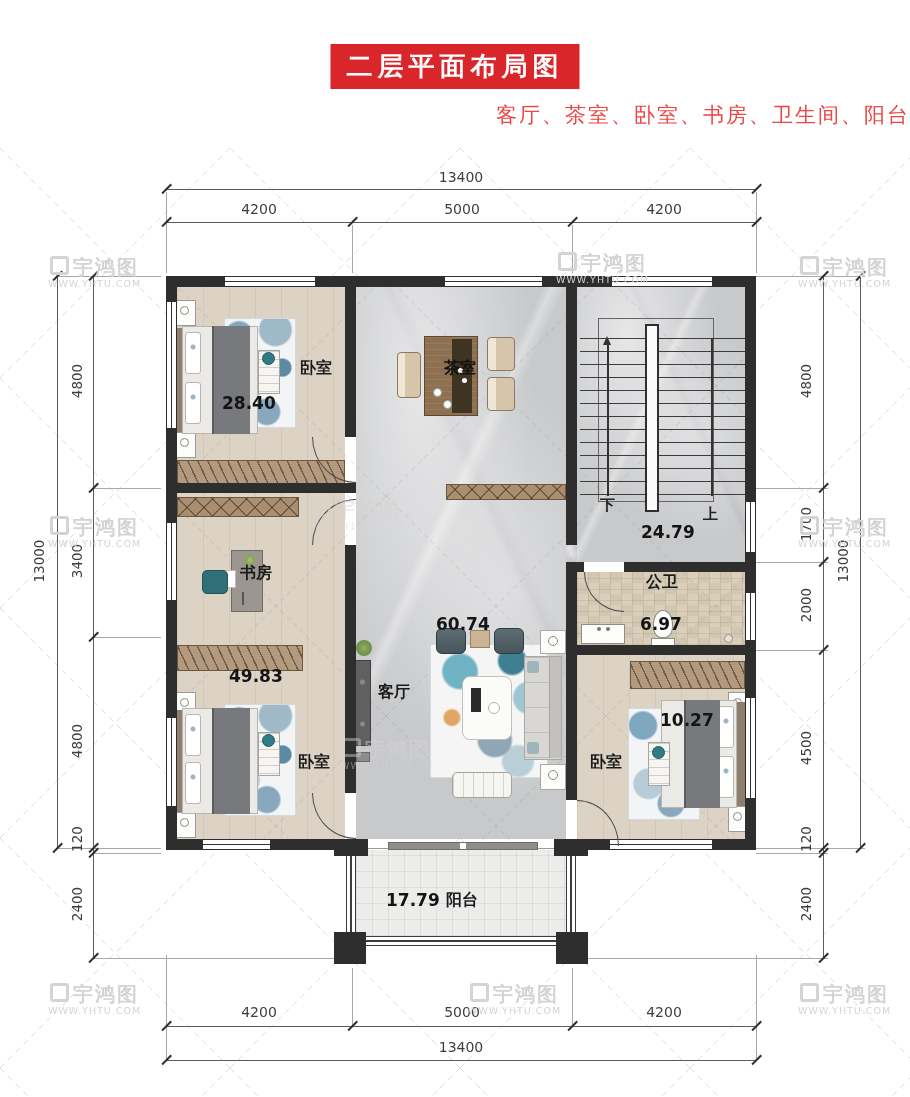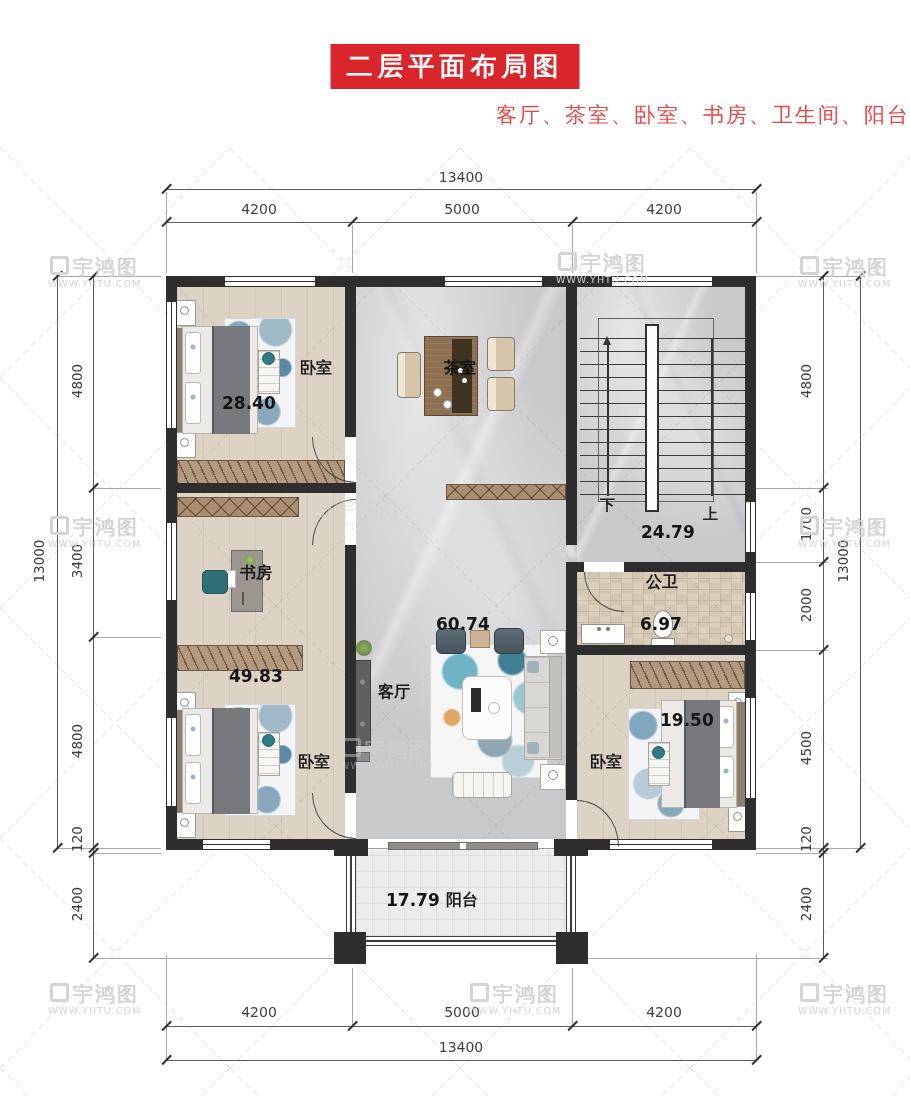--- a/index.html
+++ b/index.html
@@ -296,21 +296,21 @@
 <div class="stairlbl" style="left:600px;top:496px;">下</div>
 <div class="stairlbl" style="left:703px;top:505px;">上</div>
 <div class="lbl" style="left:240px;top:563px;">书房</div>
 <div class="area" style="left:229px;top:666px;">49.83</div>
 <div class="lbl" style="left:378px;top:682px;">客厅</div>
 <div class="area" style="left:436px;top:614px;">60.74</div>
 <div class="lbl" style="left:646px;top:572px;">公卫</div>
 <div class="area" style="left:624px;top:614px;margin-left:16px;">6.97</div>
 <div class="lbl" style="left:298px;top:752px;">卧室</div>
 <div class="lbl" style="left:590px;top:752px;">卧室</div>
-<div class="area" style="left:660px;top:710px;">19.50</div>
+<div class="area" style="left:660px;top:710px;">10.27</div>
 <div class="area" style="left:386px;top:890px;">17.79</div>
 <div class="lbl" style="left:446px;top:890px;">阳台</div>
 
 <div class="dimline" style="left:166px;top:189px;width:590px;height:1px;"></div>
 <div class="dimline" style="left:166px;top:222px;width:590px;height:1px;"></div>
 <div class="hdim big" style="left:426px;top:169px;">13400</div>
 <div class="hdim" style="left:229px;top:201px;">4200</div>
 <div class="hdim" style="left:432px;top:201px;">5000</div>
 <div class="hdim" style="left:634px;top:201px;">4200</div>
 <div class="wit" style="left:166px;top:192px;width:1px;height:81px;"></div>

